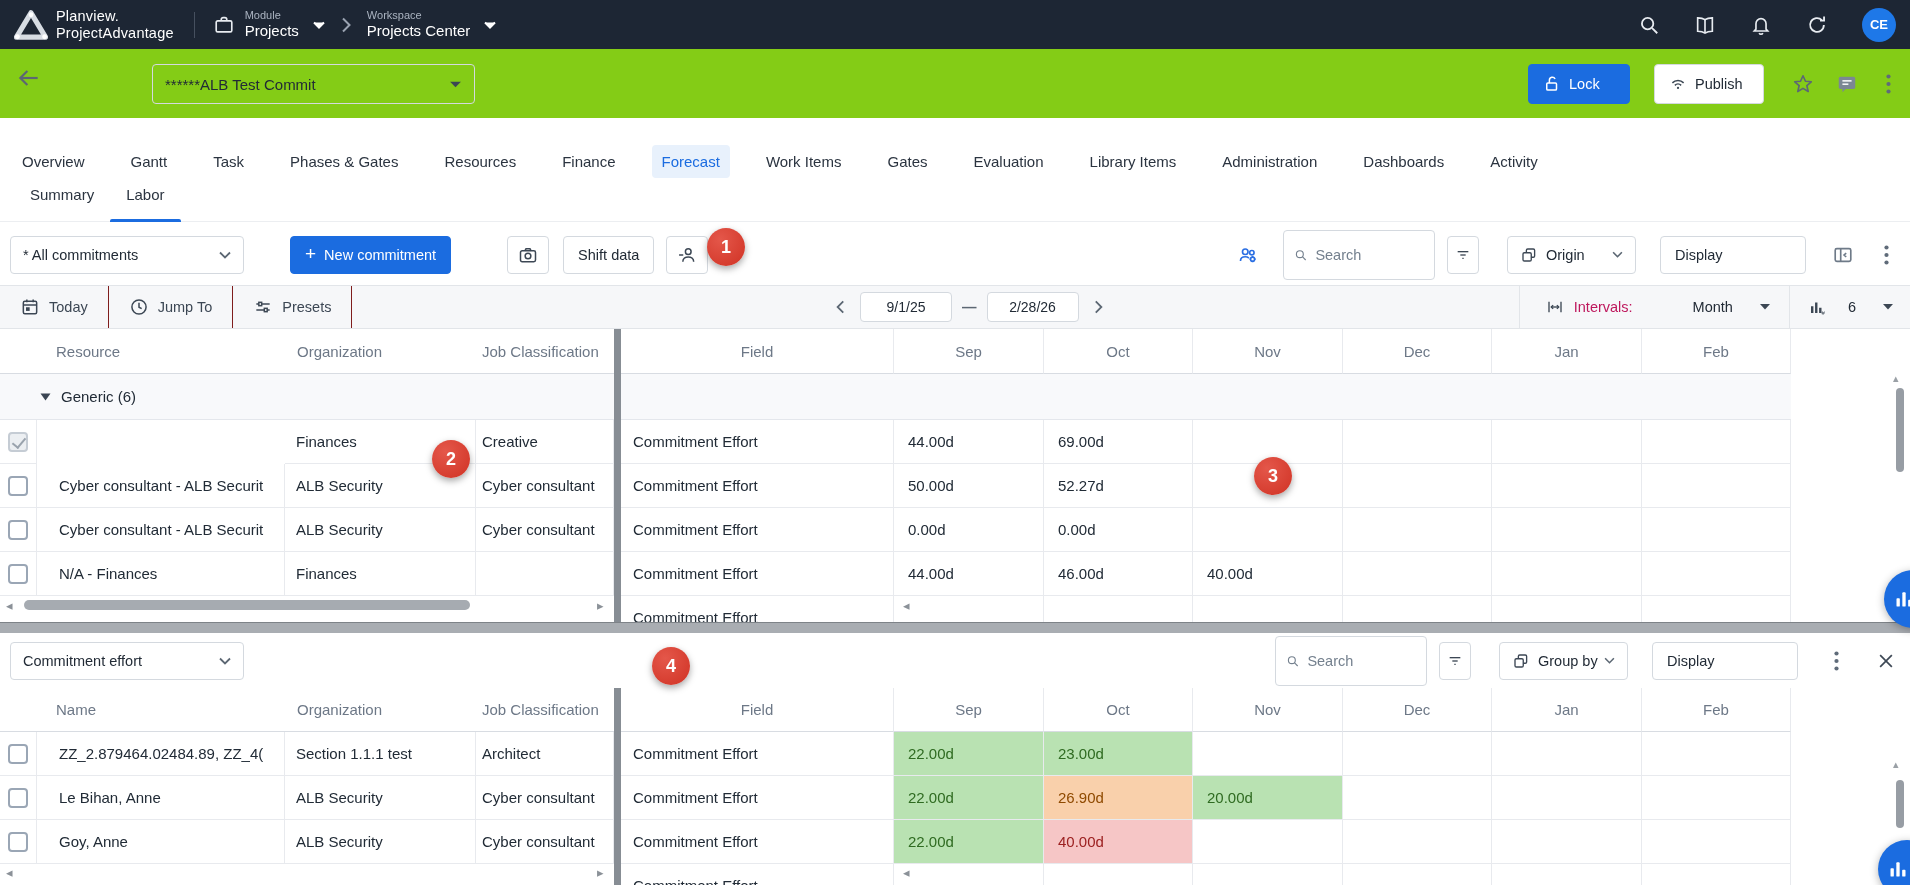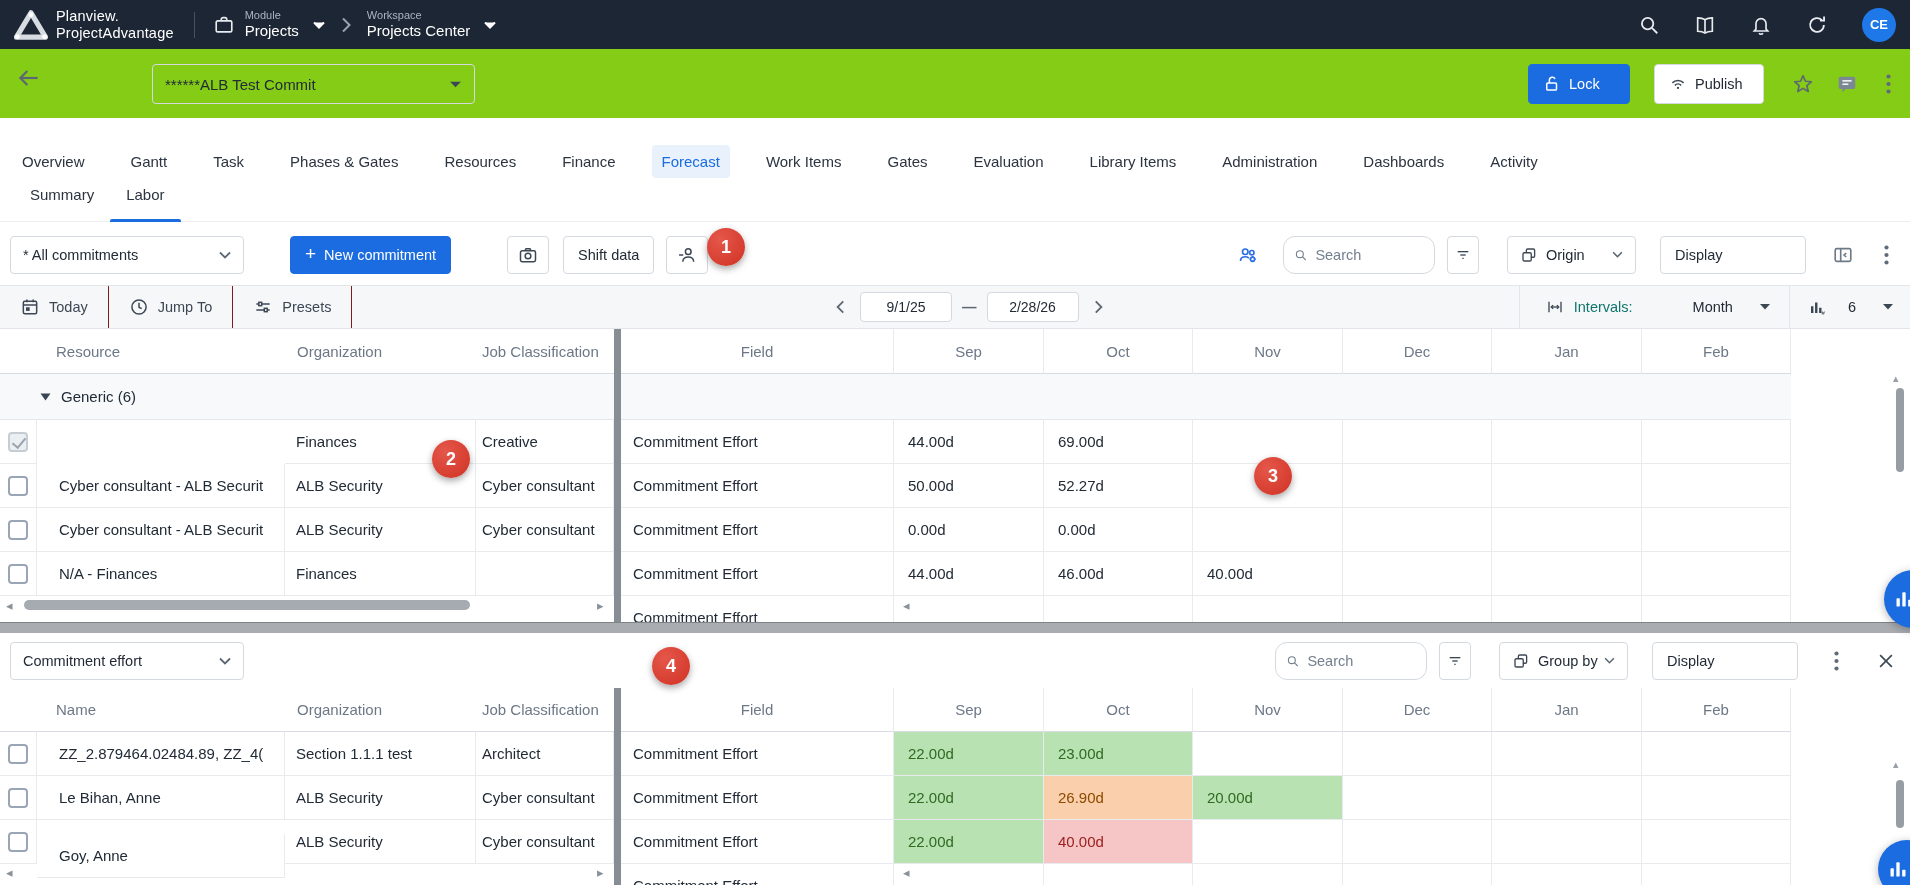--- a/index.html
+++ b/index.html
@@ -49,21 +49,21 @@
   
   .toolbar{position:absolute;left:0;width:100%;display:flex;align-items:center}
   .toolbar.top{top:222px;height:63px;padding-top:2px}
   .toolbar.bottom{top:633px;height:55px}
   .select{display:inline-flex;align-items:center;height:38px;border:1px solid var(--btnbd);border-radius:4px;background:#fff;font-size:14.5px;color:var(--ink);padding:0 12px;cursor:pointer}
   .select .tx{flex:1;overflow:hidden;white-space:nowrap}
   .w234{width:234px}
   .btn38{height:38px}
   .iconbtn{width:42px;justify-content:center;padding:0}
   .tb-rightgrp{margin-left:auto;display:flex;align-items:center;margin-right:14px;gap:12px}
-  .searchbox{display:flex;align-items:center;width:152px;height:38px;border:1px solid var(--btnbd);border-radius:12px;padding:0 10px;gap:8px;color:#74808e}
+  .searchbox{display:flex;align-items:center;width:152px;height:50px;border:1px solid var(--btnbd);border-radius:4px;padding:0 10px;gap:8px;color:#74808e}
   .searchbox input{border:0;outline:0;width:100%;font-size:14.5px;color:var(--ink);font-family:inherit;background:transparent}
   .searchbox input::placeholder{color:#74808e}
   .kebab{width:20px;height:22px;color:#5f6b79;cursor:pointer;display:flex;align-items:center;justify-content:center}
   .plus{font-size:19px;line-height:1;margin-top:-2px}
 
   
   .datebar{position:absolute;left:0;top:285px;width:100%;height:44px;background:#f6f7f9;border-top:1px solid #e2e5e9;border-bottom:1px solid #e2e5e9;font-size:14.5px;color:#3c4754}
   .db-left{position:absolute;left:0;top:0;height:100%;display:flex}
   .db-item{display:flex;align-items:center;gap:9px;padding:0 20px;border-right:1px solid #7f1d1d;cursor:pointer}
   .db-center{position:absolute;left:832px;top:0;height:100%;display:flex;align-items:center;gap:10px}
@@ -391,21 +391,21 @@
     </div>
     <div class="db-right">
       <span style="margin-right:10px">
         <svg class="ic18" viewBox="0 0 24 24" fill="none" stroke="#3c4754" stroke-width="1.8">
             <line x1="4" y1="5" x2="4" y2="19"></line>
             <line x1="20" y1="5" x2="20" y2="19"></line>
             <line x1="7" y1="12" x2="17" y2="12"></line>
             <path d="M9.5 9.5 7 12l2.5 2.5M14.5 9.5 17 12l-2.5 2.5"></path>
           </svg>
       </span>
-      <span style="color:#0f766e">Intervals:</span>
+      <span style="color:#be185d">Intervals:</span>
       <div class="db-dd" style="margin-left:60px">
         <span>Month</span>
         <svg width="12" height="8" viewBox="0 0 12 8">
             <path d="M1 1 6 6.5 11 1" fill="#3c4754"></path>
           </svg>
       </div>
       <div class="sep"></div>
       <span>
         <svg class="ic18" viewBox="0 0 24 24" fill="#3c4754">
             <rect x="4" y="11" width="3.2" height="9"></rect>
@@ -592,21 +592,21 @@
       <div class="gcell fieldcell" style="left: 621px; top: 88px; width: 273px; height: 44px;">Commitment Effort</div>
       <div class="gcell mcell green" style="left: 894px; top: 88px; width: 150px; height: 44px;">22.00d</div>
       <div class="gcell mcell orange" style="left: 1044px; top: 88px; width: 149px; height: 44px;">26.90d</div>
       <div class="gcell mcell green" style="left: 1193px; top: 88px; width: 150px; height: 44px;">20.00d</div>
       <div class="gcell mcell" style="left: 1343px; top: 88px; width: 149px; height: 44px;"></div>
       <div class="gcell mcell" style="left: 1492px; top: 88px; width: 150px; height: 44px;"></div>
       <div class="gcell mcell" style="left: 1642px; top: 88px; width: 149px; height: 44px;"></div>
       <div class="gcell cbcell" style="left: 0px; top: 132px; width: 37px; height: 44px;">
         <div class="cb"></div>
       </div>
-      <div class="gcell namecell" style="left: 37px; top: 146px; width: 248px; height: 44px;">Goy, Anne</div>
+      <div class="gcell namecell" style="left: 37px; top: 132px; width: 248px; height: 44px;">Goy, Anne</div>
       <div class="gcell orgcell" style="left: 285px; top: 132px; width: 191px; height: 44px;">ALB Security</div>
       <div class="gcell jobcell" style="left: 476px; top: 132px; width: 138px; height: 44px;">Cyber consultant</div>
       <div class="gcell fieldcell" style="left: 621px; top: 132px; width: 273px; height: 44px;">Commitment Effort</div>
       <div class="gcell mcell green" style="left: 894px; top: 132px; width: 150px; height: 44px;">22.00d</div>
       <div class="gcell mcell red" style="left: 1044px; top: 132px; width: 149px; height: 44px;">40.00d</div>
       <div class="gcell mcell" style="left: 1193px; top: 132px; width: 150px; height: 44px;"></div>
       <div class="gcell mcell" style="left: 1343px; top: 132px; width: 149px; height: 44px;"></div>
       <div class="gcell mcell" style="left: 1492px; top: 132px; width: 150px; height: 44px;"></div>
       <div class="gcell mcell" style="left: 1642px; top: 132px; width: 149px; height: 44px;"></div>
       <div class="gcell fieldcell" style="left: 621px; top: 176px; width: 273px; height: 44px;">Commitment Effort</div>

